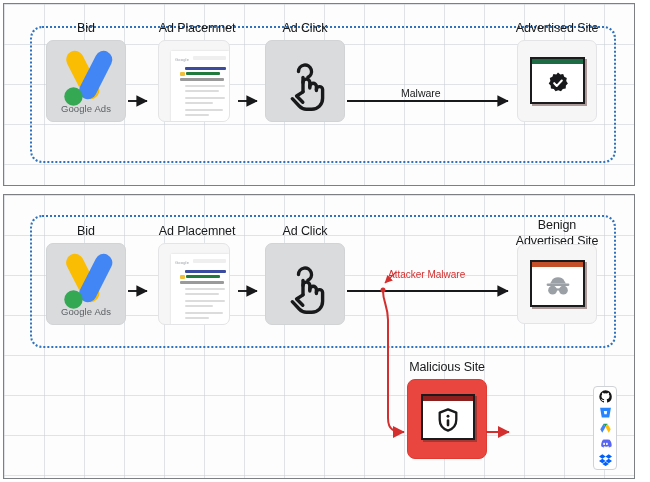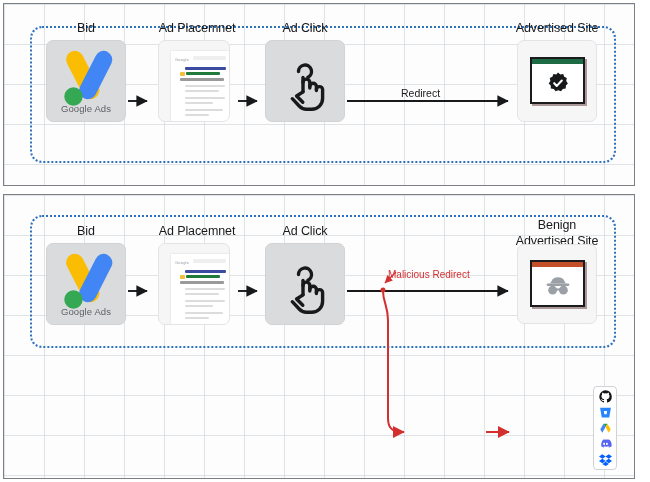--- a/index.html
+++ b/index.html
@@ -195,21 +195,21 @@
           <div class="browser-body">
             <svg width="24" height="24" viewBox="0 0 24 24" aria-hidden="true">
               <path d="M12 1.6l2.3 1.8 2.9-.3 1 2.7 2.6 1.3-.6 2.9 1.7 2.4-2 2.1-.2 2.9-2.9.6-1.8 2.3-2.7-1.1-2.7 1.1-1.8-2.3-2.9-.6-.2-2.9-2-2.1L4.4 10l-.6-2.9 2.6-1.3 1-2.7 2.9.3z" fill="#18191b"></path>
               <path d="M8.2 12.2l2.6 2.7 5-5.4" fill="none" stroke="#ffffff" stroke-width="2.1" stroke-linecap="round" stroke-linejoin="round"></path>
             </svg>
           </div>
         </div>
       </div>
     </div>
 
-    <div class="arrow-label" style="left:397px;top:83px;">Redirect</div>
+    <div class="arrow-label" style="left:397px;top:83px;">Malware</div>
   </div>
 
   <div class="panel" id="panel-bottom">
     <div class="dotted-group" id="group-bottom"></div>
 
     <div class="node" style="left:39px;top:30px;width:86px;height:120px;">
       <div class="node-label" style="top:0px;">Bid</div>
       <div class="box box-grey" style="left:3px;top:18px;width:80px;height:82px;">
         <div class="gads">
           <svg viewBox="0 0 80 82" width="80" height="82" aria-hidden="true">
@@ -270,23 +270,38 @@
               <rect x="2.6" y="7.6" width="22.8" height="2.3" rx="1.15" fill="#9aa0a6"></rect>
               <circle cx="8.6" cy="14.2" r="4.4" fill="#9aa0a6"></circle>
               <circle cx="19.4" cy="14.2" r="4.4" fill="#9aa0a6"></circle>
               <rect x="11.6" y="12.4" width="4.8" height="2.2" fill="#9aa0a6"></rect>
             </svg>
           </div>
         </div>
       </div>
     </div>
 
-
-
-    <div class="arrow-label red" style="left:384px;top:74px;">Malicious Redirect</div>
+    <div class="node" style="left:395px;top:166px;width:96px;height:120px;">
+      <div class="node-label" style="top:0px;">Malicious Site</div>
+      <div class="box box-red" style="left:8px;top:18px;width:80px;height:80px;">
+        <div class="browser" style="left:13px;top:14px;width:54px;height:46px;">
+          <div class="browser-bar" style="background:#8e1f1f;"></div>
+          <div class="browser-body">
+            <svg width="20" height="24" viewBox="0 0 20 24" aria-hidden="true">
+              <path d="M10 1.4L1.7 4.6v7.1c0 5.2 3.5 9.2 8.3 10.9 4.8-1.7 8.3-5.7 8.3-10.9V4.6z" fill="none" stroke="#18191b" stroke-width="2.3" stroke-linejoin="round"></path>
+              <circle cx="10" cy="8.2" r="1.45" fill="#18191b"></circle>
+              <rect x="8.7" y="11.2" width="2.6" height="7.2" rx="1.3" fill="#18191b"></rect>
+            </svg>
+          </div>
+        </div>
+      </div>
+    </div>
+
+
+    <div class="arrow-label red" style="left:384px;top:74px;">Attacker Malware</div>
 
     <div class="iconstrip" style="left:589px;top:191px;width:24px;height:84px;">
       <svg class="ico" viewBox="0 0 24 24" aria-hidden="true">
         <path fill="#181717" d="M12 .6A11.5 11.5 0 0 0 .5 12.1c0 5.1 3.3 9.4 7.9 10.9.6.1.8-.2.8-.6v-2c-3.2.7-3.9-1.5-3.9-1.5-.5-1.3-1.3-1.7-1.3-1.7-1.1-.7.1-.7.1-.7 1.1.1 1.7 1.2 1.7 1.2 1 1.7 2.7 1.2 3.4.9.1-.8.4-1.2.7-1.5-2.6-.3-5.3-1.3-5.3-5.8 0-1.3.5-2.3 1.2-3.1-.1-.3-.5-1.5.1-3.1 0 0 1-.3 3.2 1.2a11 11 0 0 1 5.8 0c2.2-1.5 3.2-1.2 3.2-1.2.6 1.6.2 2.8.1 3.1.8.8 1.2 1.8 1.2 3.1 0 4.5-2.7 5.5-5.3 5.8.4.4.8 1.1.8 2.2v3.3c0 .4.2.7.8.6a11.5 11.5 0 0 0 7.9-10.9C23.5 5.7 18.3.6 12 .6z"></path>
       </svg>
       <svg class="ico" viewBox="0 0 24 24" aria-hidden="true">
         <path fill="#2684ff" d="M2 3h20l-3.1 18H5.1z"></path>
         <path fill="#ffffff" d="M9 9h6l-.9 6h-4.2z"></path>
       </svg>
       <svg class="ico" viewBox="0 0 24 24" aria-hidden="true">

